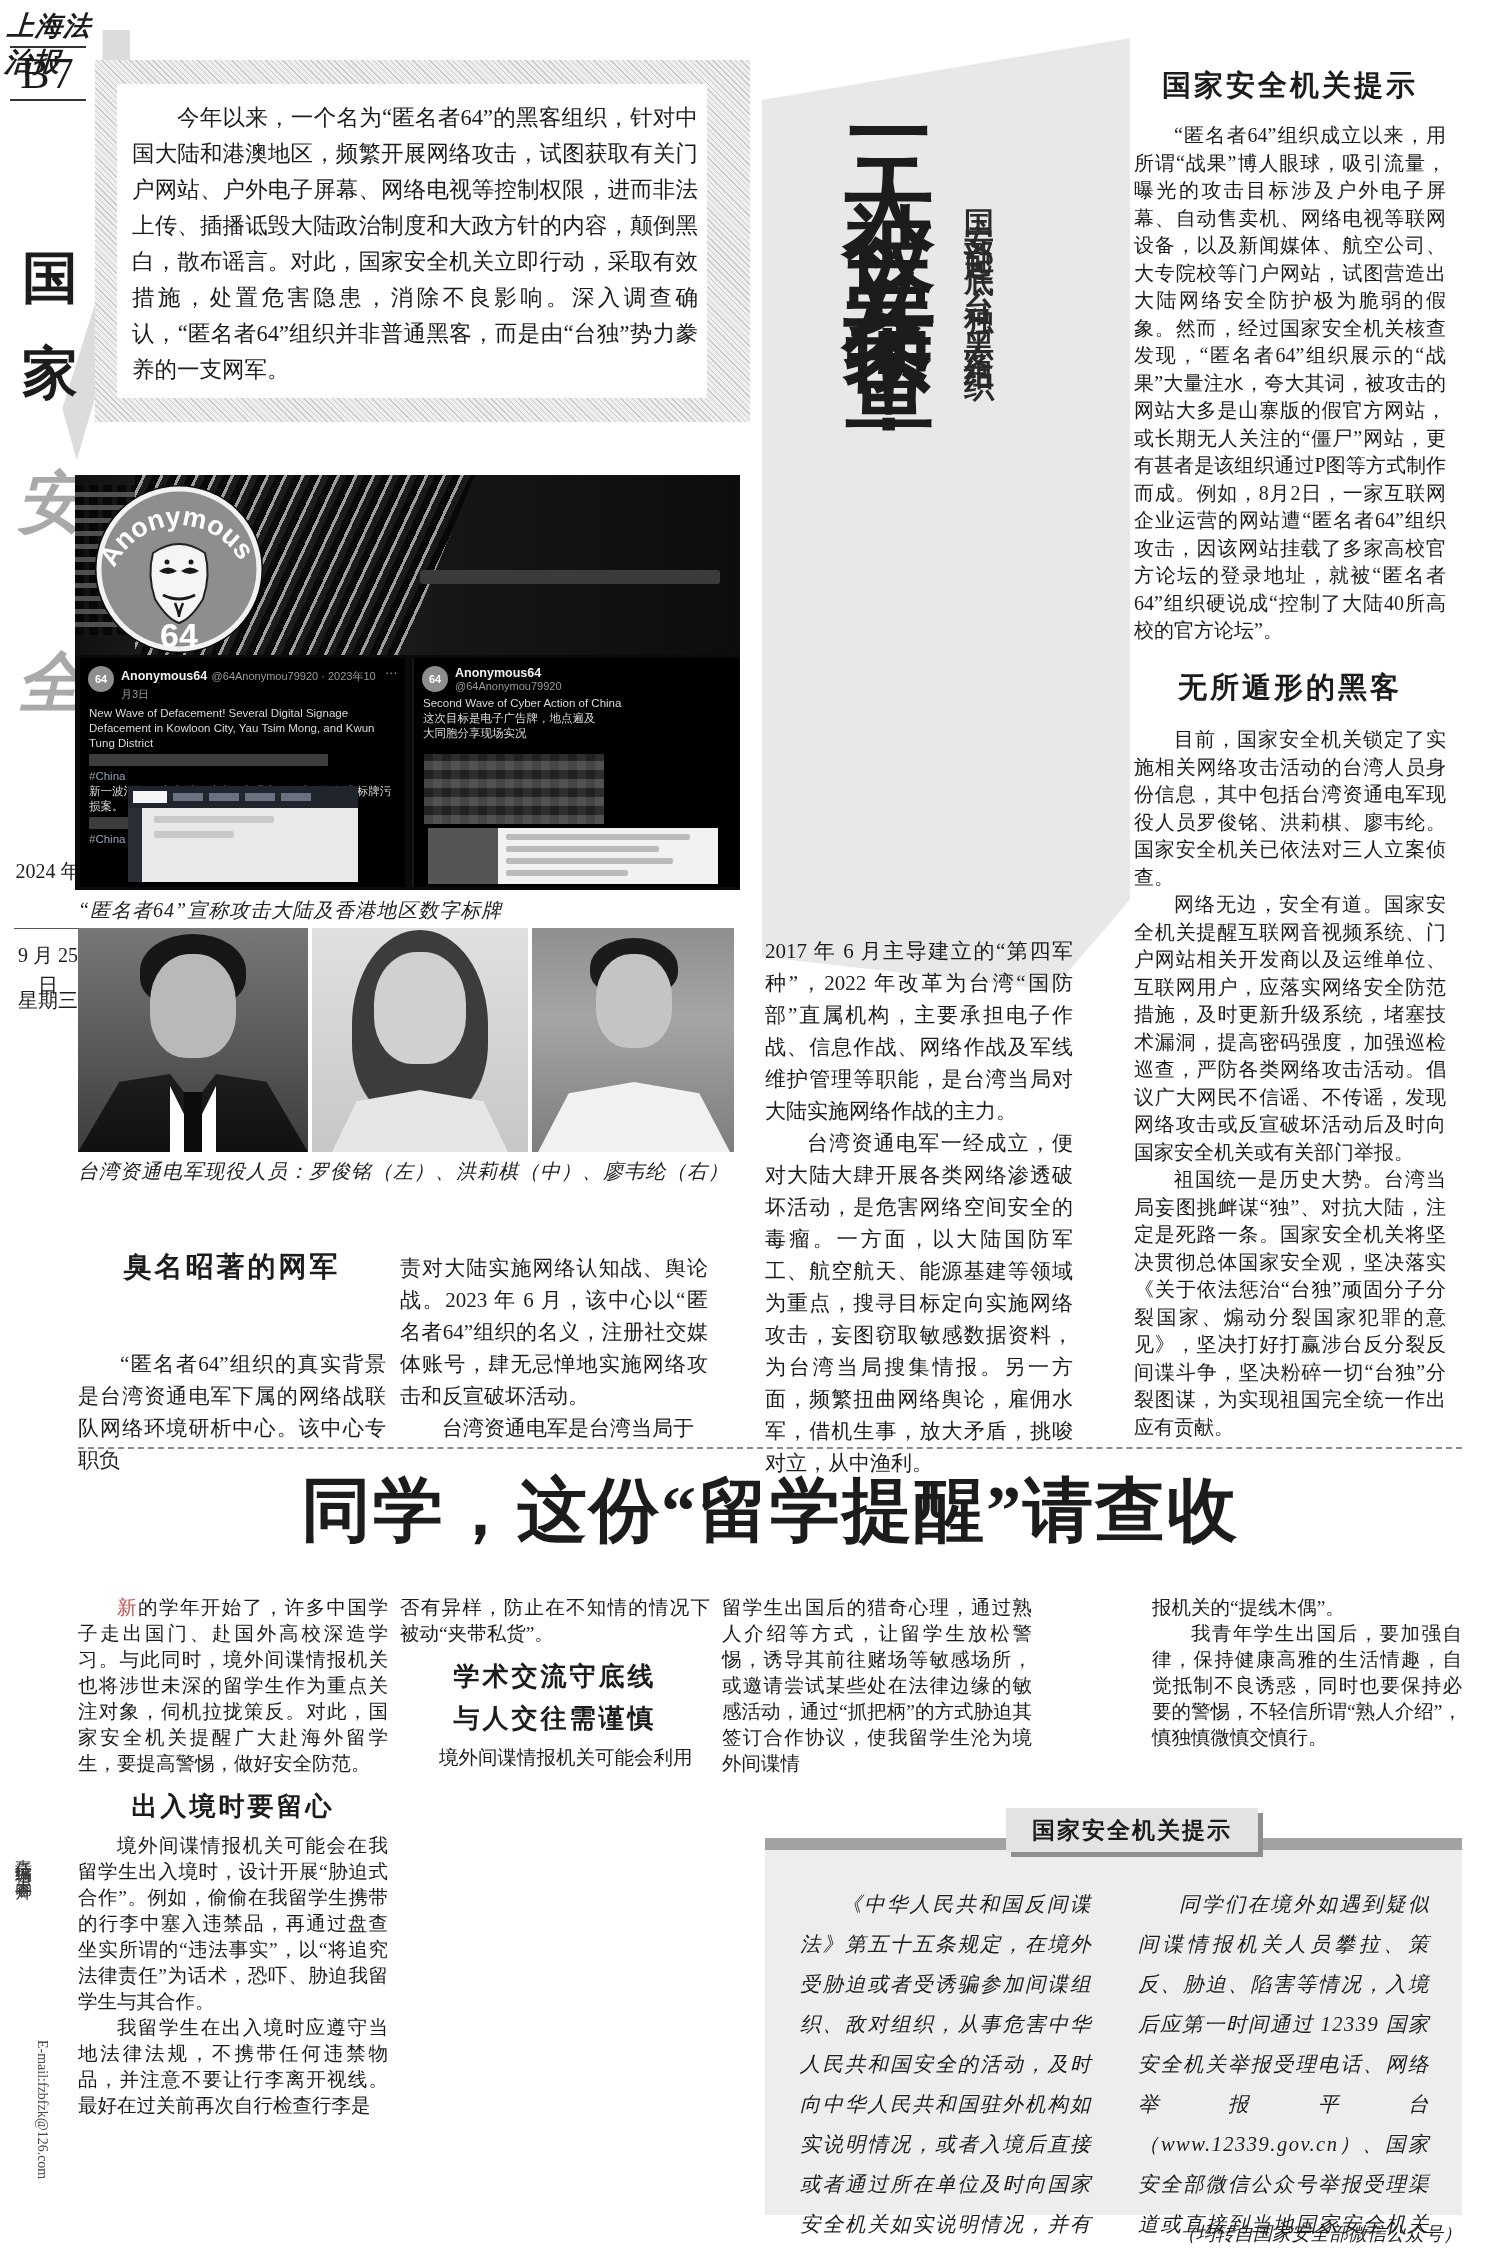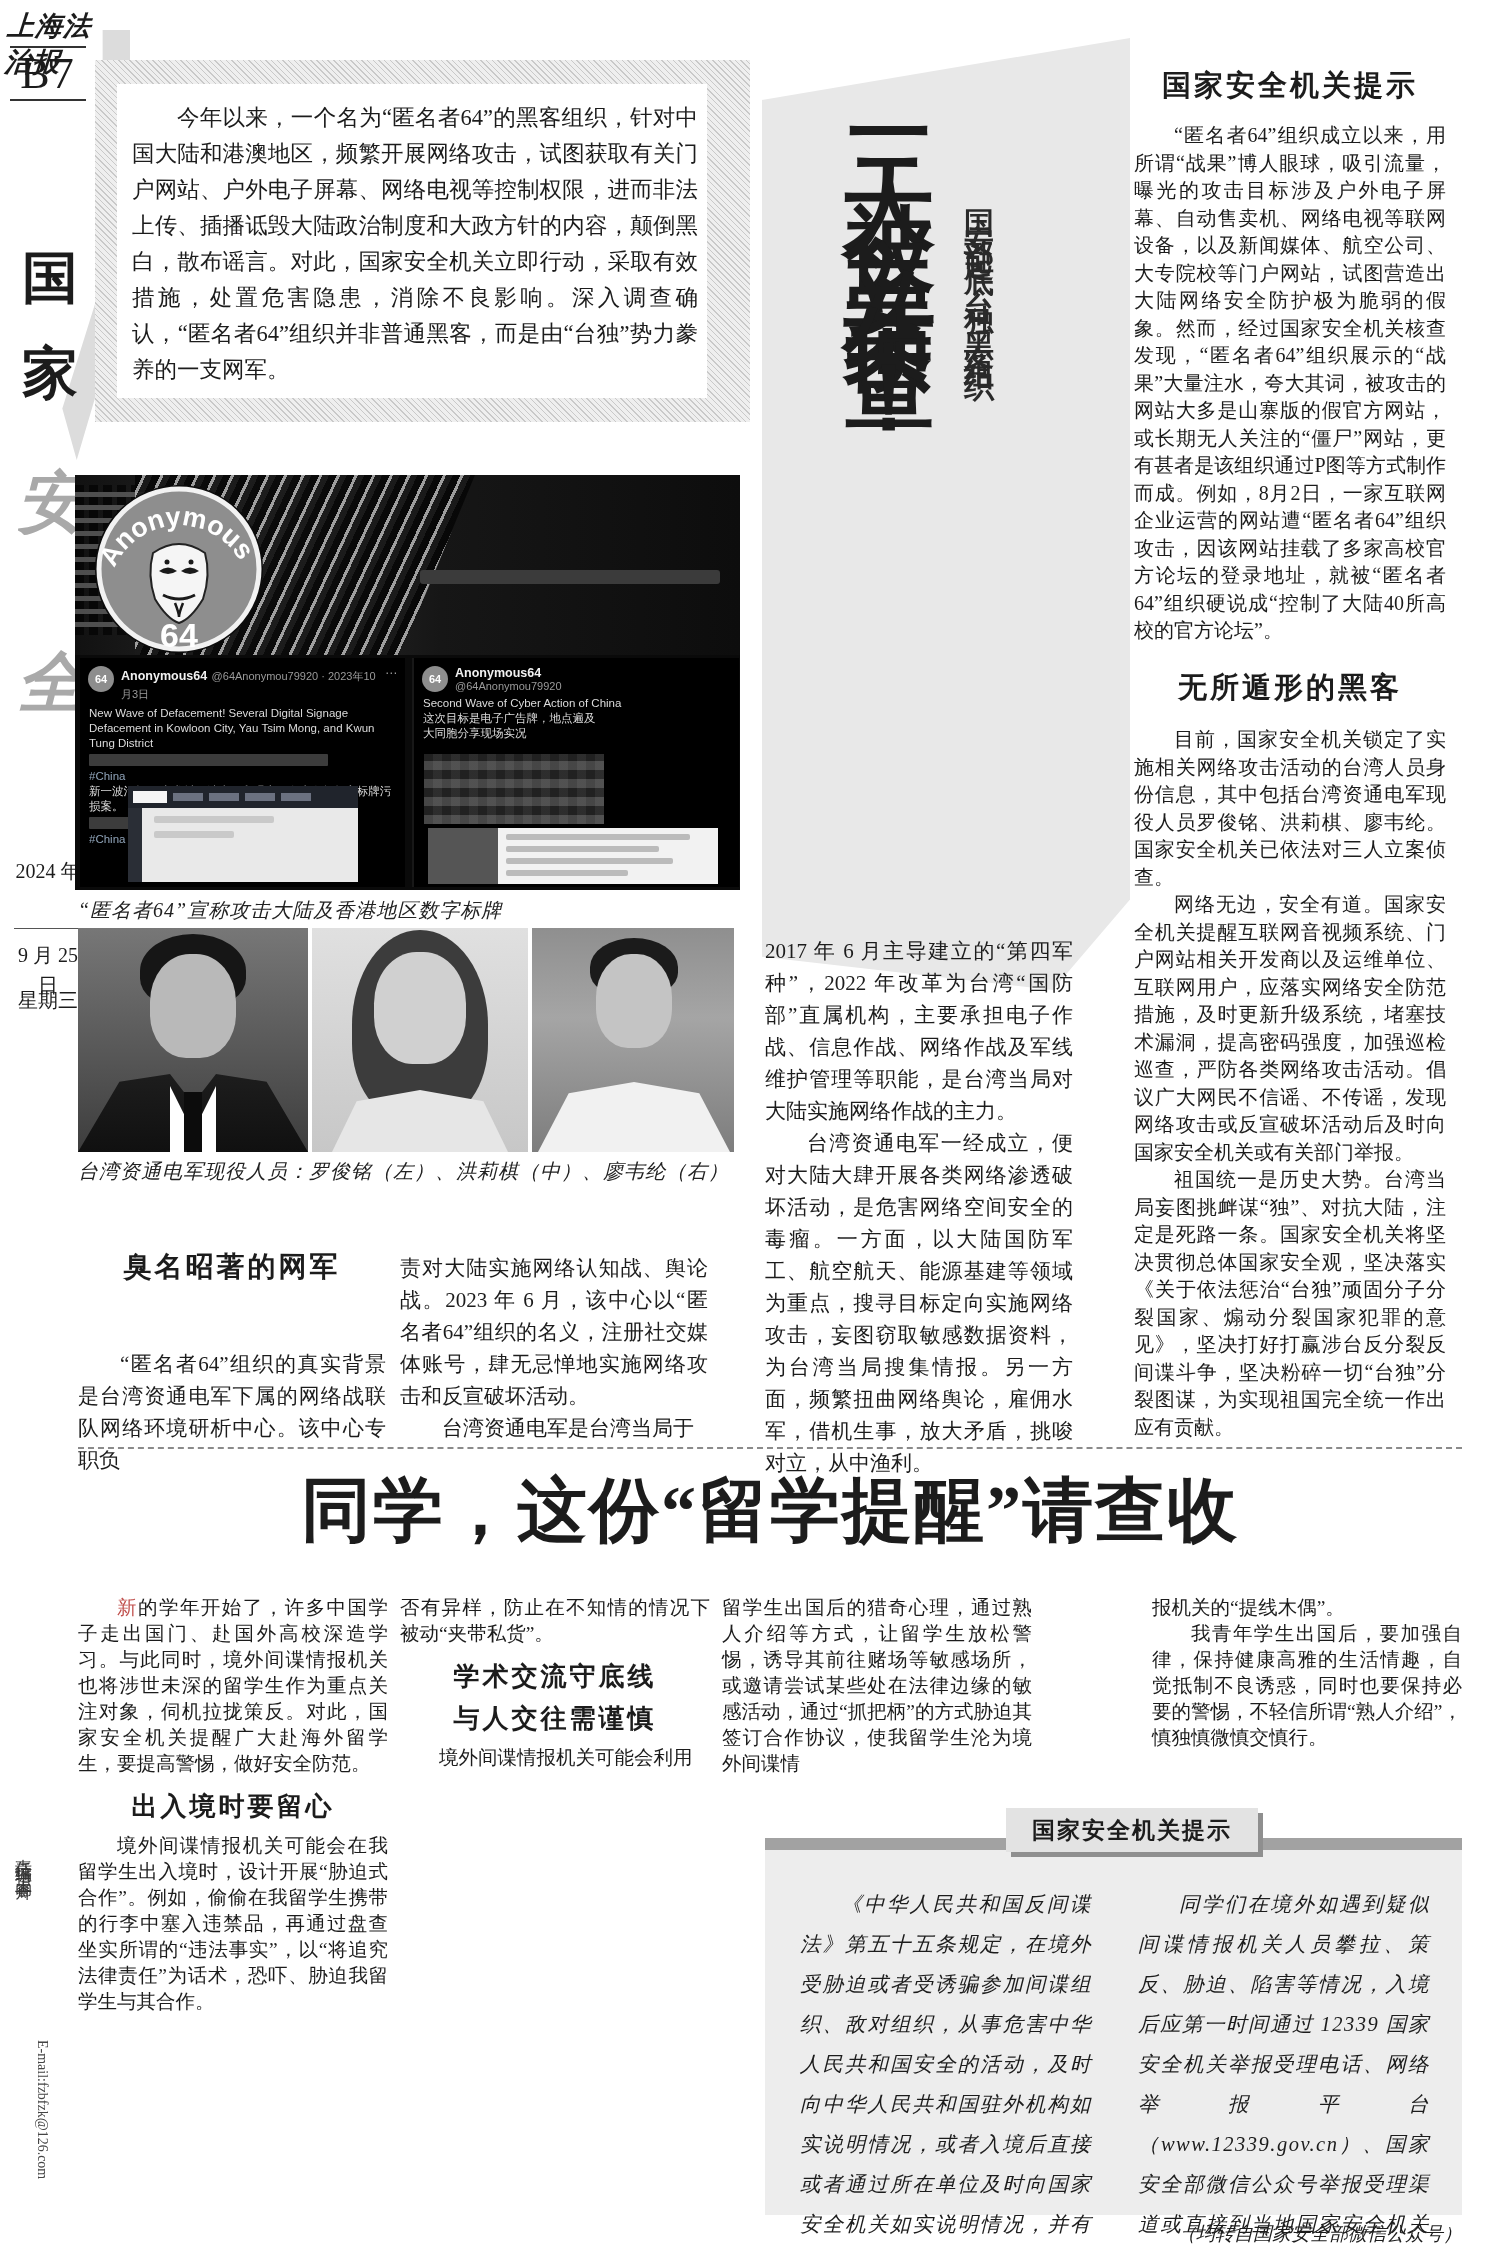--- a/index.html
+++ b/index.html
@@ -245,20 +245,21 @@
 </div>
 
 <div class="abs dashed"></div>
 
 <div class="abs study-head">同学，这份“留学提醒”请查收</div>
 
 <div class="col ba" style="left:78px;top:1595px;">
   <p><span class="red">新</span><span>的学年开始了，许多中国学子走出国门、赴国外高校深造学习。与此同时，境外间谍情报机关也将涉世未深的留学生作为重点关注对象，伺机拉拢策反。对此，国家安全机关提醒广大赴海外留学生，要提高警惕，做好安全防范。</span></p>
   <div class="h-sans ba-h">出入境时要留心</div>
   <p>境外间谍情报机关可能会在我留学生出入境时，设计开展“胁迫式合作”。例如，偷偷在我留学生携带的行李中塞入违禁品，再通过盘查坐实所谓的“违法事实”，以“将追究法律责任”为话术，恐吓、胁迫我留学生与其合作。</p>
+  <p>我留学生在出入境时应遵守当地法律法规，不携带任何违禁物品，并注意不要让行李离开视线。最好在过关前再次自行检查行李是</p>
 </div>
 
 <div class="col ba" style="left:400px;top:1595px;">
   <p class="no-indent">否有异样，防止在不知情的情况下被动“夹带私货”。</p>
   <div class="h-sans ba-h">学术交流守底线</div>
   <div class="h-sans ba-h">与人交往需谨慎</div>
   <p>境外间谍情报机关可能会利用</p>
 </div>
 
 <div class="col ba" style="left:722px;top:1595px;">

